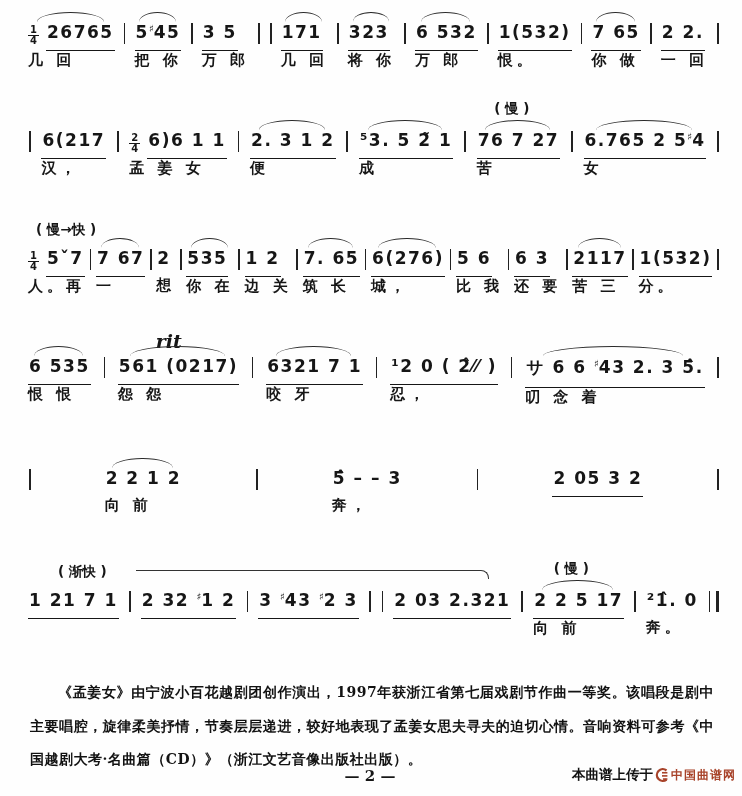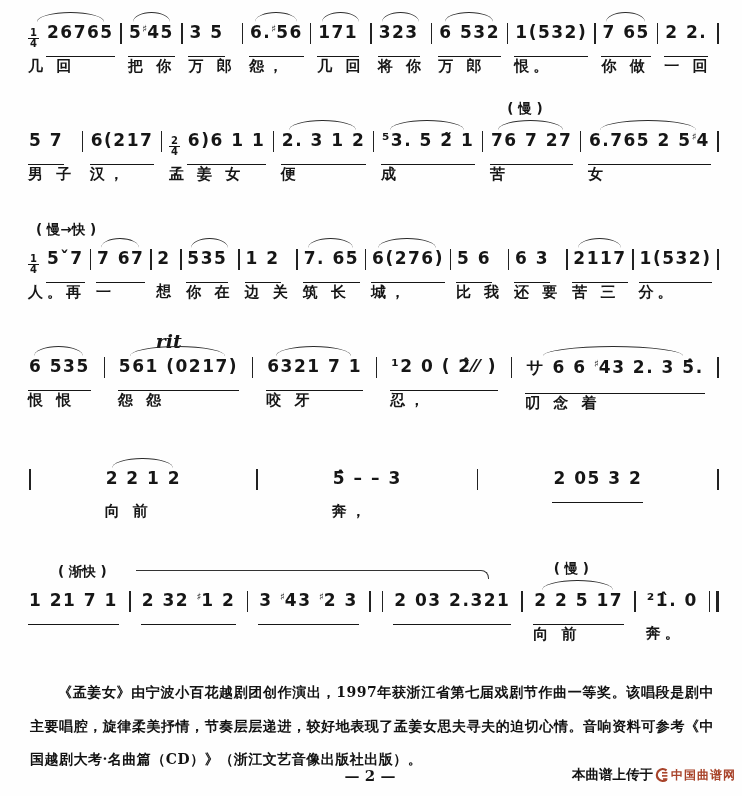--- a/index.html
+++ b/index.html
@@ -4,21 +4,21 @@
 <style>
   html,body{margin:0;padding:0;background:#e8e8e8;}
   .page{position:relative;width:742px;height:796px;background:#fefefe;overflow:hidden;
         font-family:"DejaVu Sans",sans-serif;color:#161616;}
   .score{position:absolute;top:0;left:28px;right:22px;height:660px;}
   .sys{position:absolute;left:0;right:0;}
   .staff{display:flex;justify-content:space-between;align-items:flex-start;width:100%;}
   .m{position:relative;display:flex;flex-direction:column;align-items:flex-start;flex:0 1 auto;}
   .ntrow{display:flex;align-items:center;}
   .nt{font-weight:bold;font-size:17px;letter-spacing:1.5px;white-space:nowrap;
-      font-family:"DejaVu Sans",sans-serif;padding:0 1px 14px 1px;}
+      font-family:"DejaVu Sans",sans-serif;padding:0 1px 8px 1px;}
   .m.beam .nt{border-bottom:1.4px solid #161616;}
   .sh{font-size:10px;vertical-align:6px;letter-spacing:0;}
   .ts{display:inline-flex;flex-direction:column;align-items:center;font-size:10px;font-weight:bold;
       line-height:1.05;margin-right:7px;transform:translateY(-1px);}
   .ts .num{border-bottom:1px solid #161616;padding:0 2px;}
   .slur{position:absolute;top:-10px;left:10%;right:12%;height:9px;
         border-top:1.4px solid #2a2a2a;border-radius:50% 50% 0 0 / 100% 100% 0 0;}
   .mlabel{position:absolute;top:-30px;left:42%;transform:translateX(-50%);
           font-size:13.5px;font-weight:bold;white-space:nowrap;}
   .mlabel.rit{font-style:italic;font-family:"DejaVu Serif",serif;font-size:19px;top:-26px;}
@@ -66,27 +66,20 @@
             <div class="lyr">把 你</div>
           </div>
           <span class="bar"></span>
           <div class="m beam">
             <div class="ntrow">
               <span class="nt">3 5</span>
             </div>
             <div class="lyr">万 郎</div>
           </div>
           <span class="bar"></span>
-          <div class="m beam">
-            <div class="slur"></div>
-            <div class="ntrow">
-              <span class="nt">6.<sup class="sh">♯</sup>56</span>
-            </div>
-            <div class="lyr">怨，</div>
-          </div>
           <span class="bar"></span>
           <div class="m beam">
             <div class="slur"></div>
             <div class="ntrow">
               <span class="nt">171</span>
             </div>
             <div class="lyr">几 回</div>
           </div>
           <span class="bar"></span>
           <div class="m beam">
@@ -124,26 +117,20 @@
             <div class="ntrow">
               <span class="nt">2 2.</span>
             </div>
             <div class="lyr">一 回</div>
           </div>
           <span class="bar"></span>
         </div>
       </div>
       <div class="sys" style="top: 130px;">
         <div class="staff">
-          <div class="m beam">
-            <div class="ntrow">
-              <span class="nt">5 7</span>
-            </div>
-            <div class="lyr">男 子</div>
-          </div>
           <span class="bar"></span>
           <div class="m beam">
             <div class="ntrow">
               <span class="nt">6(217</span>
             </div>
             <div class="lyr">汉，</div>
           </div>
           <span class="bar"></span>
           <div class="m beam">
             <div class="ntrow">

